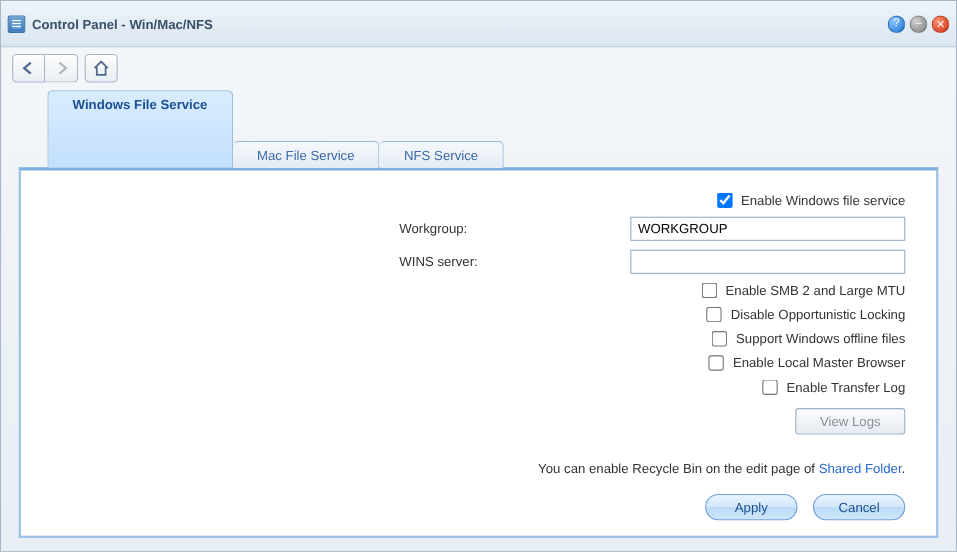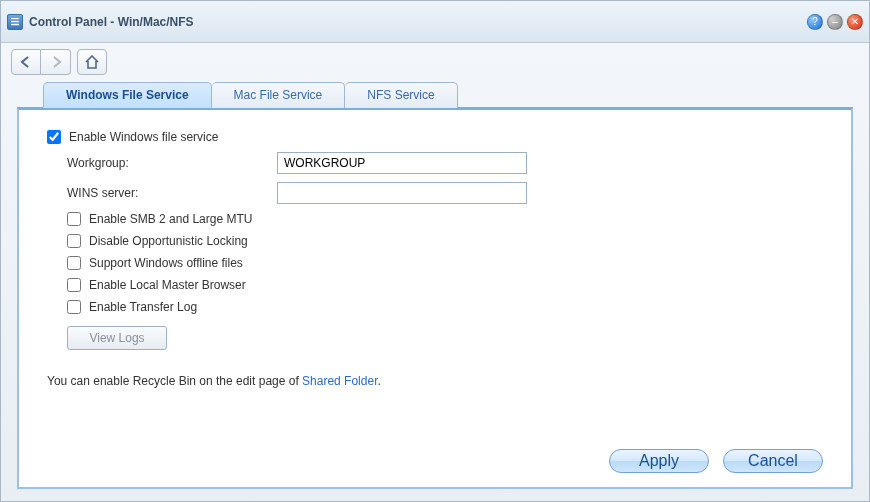--- a/index.html
+++ b/index.html
@@ -96,29 +96,29 @@
     position:relative;
     top:1px;
   }
   .tab.active {
     background: linear-gradient(#d8ecff, #c4e0fc);
     font-weight:bold;
     color:#1a4f90;
     border-bottom:1px solid #c4e0fc;
     top:1px;
   }
-  .tab + .tab { border-left: none; }
+  .tab + .tab { border-left: none; margin-top: 46px; }
 
   .panel {
     flex:1;
     border:2px solid #9cc0e8;
     border-top:3px solid #7aaee0;
     background:#fff;
     padding: 20px 28px 14px 28px;
-    display:flex; flex-direction:column;
+    display:flex; flex-direction:column;align-items:flex-end;
   }
 
   .check-row {
     display:flex; align-items:center;
     margin-bottom:8px;
   }
   .check-row input[type=checkbox] {
     width:14px; height:14px; margin:0 8px 0 0;
   }
   .sub-indent { margin-left: 20px; }
@@ -151,27 +151,27 @@
   .link { color:#2a6acc; cursor:pointer; }
 
   .footer-btns {
     margin-top:auto;
     width:100%;
     display:flex; justify-content:flex-end;
     gap:14px;
     padding-top:10px;
   }
   .pill-btn {
-    width:100px; height:24px;
+    width:84px; height:24px;
     border:1px solid #6fa0d8;
     border-radius:12px;
     background: linear-gradient(#eaf4ff 0%, #d4e8fc 48%, #bcdaf6 52%, #cfe6fb 100%);
     color:#1a4f90;
     cursor:pointer;
-    font-family:inherit; font-size:16px;
+    font-family:inherit; font-size:12px;
   }
 
   svg { display:block; }
 </style>
 </head>
 <body>
 
 <div class="window">
 
   <div class="titlebar">

